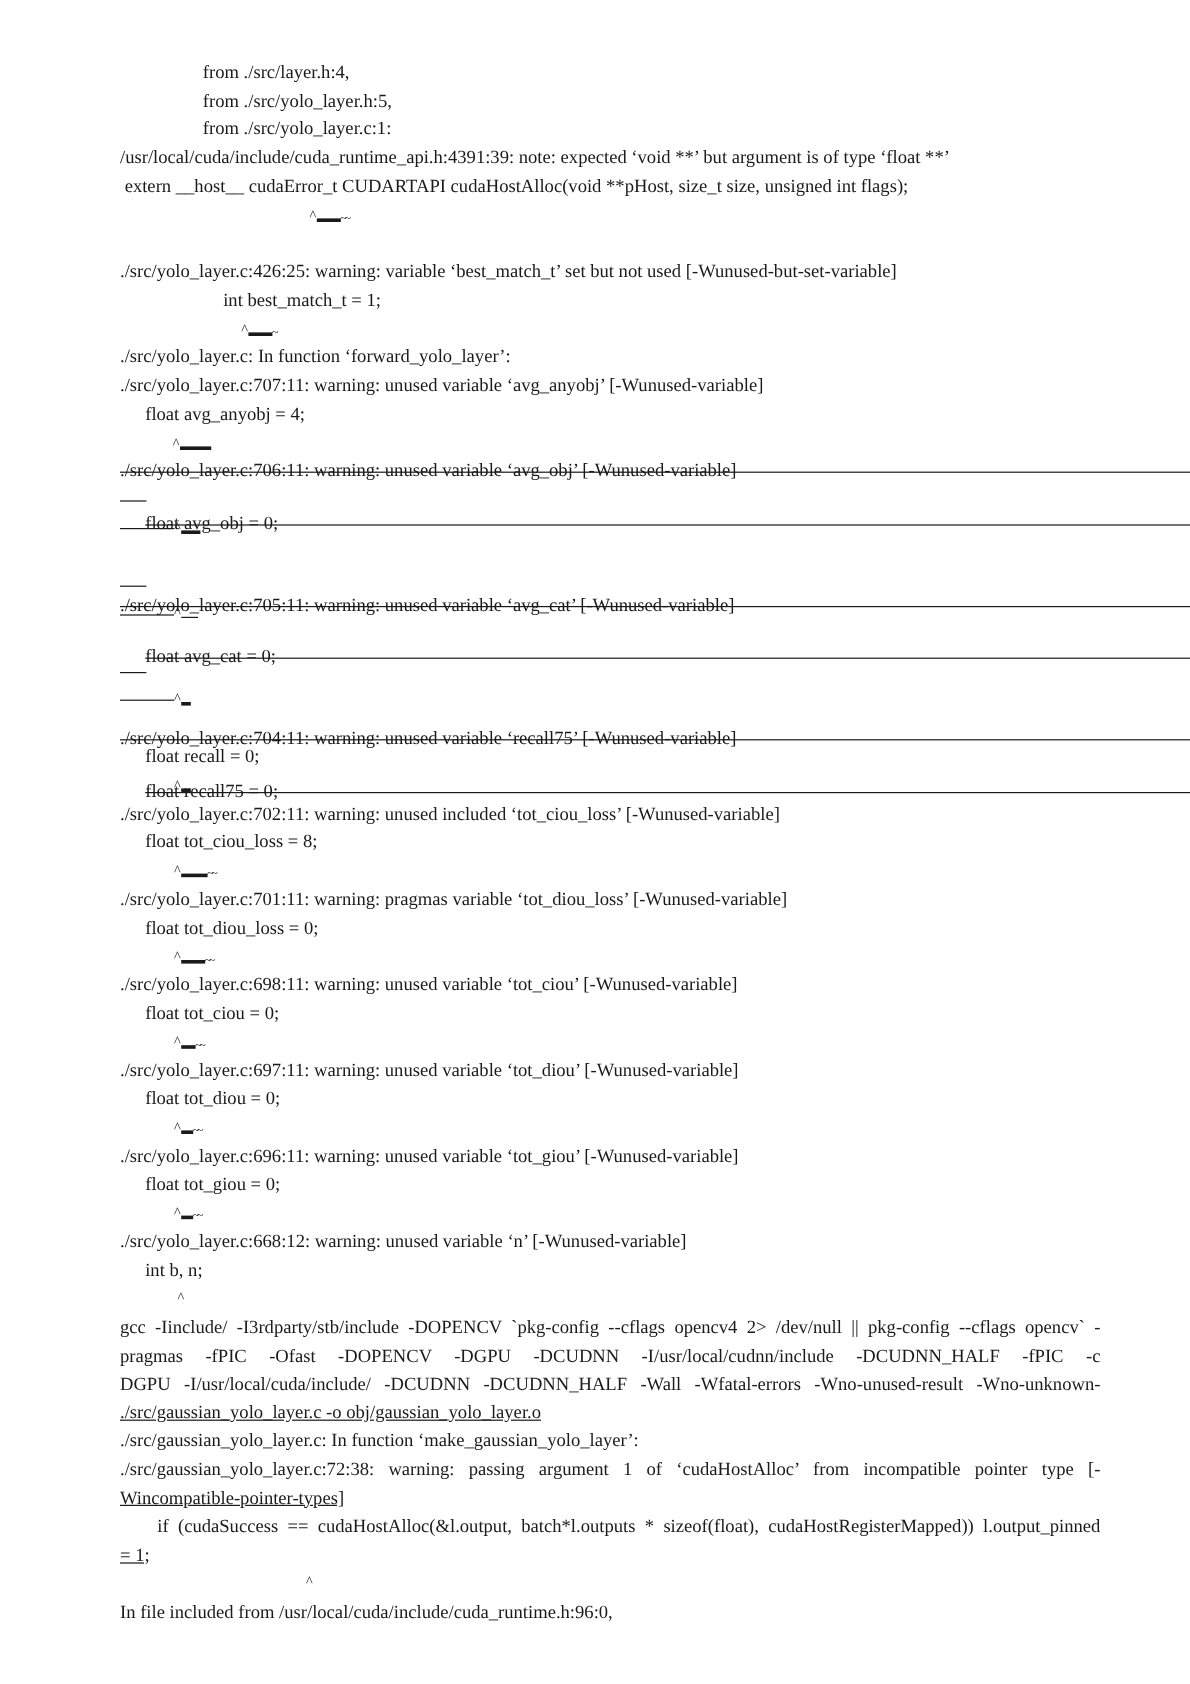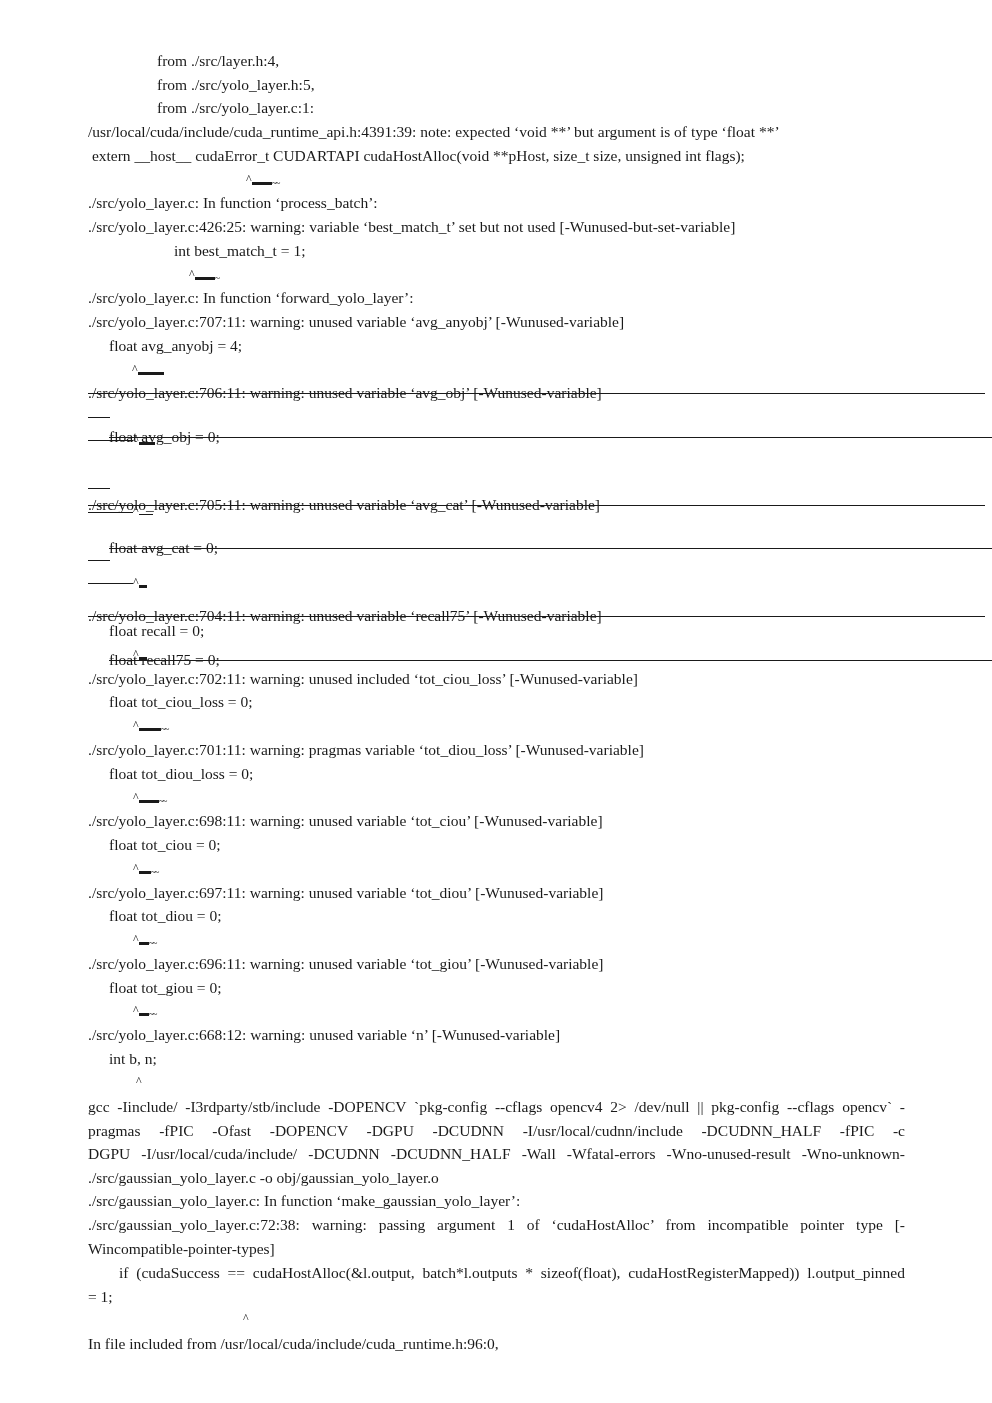--- a/index.html
+++ b/index.html
@@ -11,21 +11,21 @@
       width: 992px;
       height: 1403px;
       position: relative;
       overflow: hidden;
       font-family: "Liberation Serif", "DejaVu Serif", serif;
       font-size: 15.5px;
       color: #1a1a1a;
     }
     .page {
       position: absolute;
-      left: 0;
+      left: 12px;
       top: 0;
       width: 897px;
       height: 1403px;
     }
     .line {
       position: absolute;
       left: 88px;
       white-space: pre;
       line-height: 20px;
       height: 20px;
@@ -41,20 +41,21 @@
       word-spacing: 0px;
     }
     .para .jline {
       display: block;
       text-align: justify;
       text-align-last: justify;
       height: 23.6px;
     }
     .para .jline.last {
       text-align-last: left;
+      text-decoration: underline;
     }
     .struck {
       position: relative;
     }
     .struck::after {
       content: "";
       position: absolute;
       left: 0;
       right: 0;
       top: 50%;
@@ -100,21 +101,20 @@
 
 <div class="page">
 
   <div class="line" style="left:157px; top:51px;">from ./src/layer.h:4,</div>
   <div class="line" style="left:157px; top:75px;">from ./src/yolo_layer.h:5,</div>
   <div class="line" style="left:157px; top:98px;">from ./src/yolo_layer.c:1:</div>
   <div class="line" style="top:122px;text-align:right;">/usr/local/cuda/include/cuda_runtime_api.h:4391:39: note: expected ‘void **’ but argument is of type ‘float **’</div>
   <div class="line" style="top:146px;"> extern __host__ cudaError_t CUDARTAPI cudaHostAlloc(void **pHost, size_t size, unsigned int flags);</div>
   <div class="caret-line" style="left:246px; top:172px;"><span>^</span><span class="squiggle"><span class="bar" style="width:20px;"></span><span class="wave">~~</span></span></div>
 
-  <div class="line" style="top:193px;">./src/yolo_layer.c: In function ‘process_batch’:</div>
   <div class="line" style="top:217px;">./src/yolo_layer.c:426:25: warning: variable ‘best_match_t’ set but not used [-Wunused-but-set-variable]</div>
   <div class="line" style="left:174px; top:241px;">int best_match_t = 1;</div>
   <div class="caret-line" style="left:189px; top:267px;"><span>^</span><span class="squiggle"><span class="bar" style="width:20px;"></span><span class="wave">~</span></span></div>
 
   <div class="line" style="top:288px;">./src/yolo_layer.c: In function ‘forward_yolo_layer’:</div>
   <div class="line" style="top:312px;">./src/yolo_layer.c:707:11: warning: unused variable ‘avg_anyobj’ [-Wunused-variable]</div>
   <div class="line" style="left:109px; top:336px;">float avg_anyobj = 4;</div>
   <div class="caret-line" style="left:132px; top:362px;"><span>^</span><span class="squiggle"><span class="bar" style="width:26px;"></span></span></div>
 
   <div class="line struck" style="top:383px;">./src/yolo_layer.c:706:11: warning: unused variable ‘avg_obj’ [-Wunused-variable]</div>
@@ -132,21 +132,21 @@
   <div class="line struck" style="top:526px;">./src/yolo_layer.c:704:11: warning: unused variable ‘recall75’ [-Wunused-variable]</div>
   <div class="rule" style="left:88px; top:560px; width:22px;"></div>
   <div class="line struck" style="left:109px; top:550px;">float recall75 = 0;</div>
   <div class="rule" style="left:88px; top:583px; width:45px;"></div>
   <div class="caret-line" style="left:133px; top:575px;"><span>^</span><span class="squiggle"><span class="bar" style="width:8px;"></span></span></div>
 
   <div class="line" style="left:109px; top:621px;">float recall = 0;</div>
   <div class="caret-line" style="left:133px; top:647px;"><span>^</span><span class="squiggle"><span class="bar" style="width:8px;"></span></span></div>
 
   <div class="line" style="top:669px;">./src/yolo_layer.c:702:11: warning: unused included ‘tot_ciou_loss’ [-Wunused-variable]</div>
-  <div class="line" style="left:109px; top:692px;">float tot_ciou_loss = 0;</div>
+  <div class="line" style="left:109px; top:692px;">float tot_ciou_loss = 8;</div>
   <div class="caret-line" style="left:133px; top:718px;"><span>^</span><span class="squiggle"><span class="bar" style="width:22px;"></span><span class="wave">~~</span></span></div>
 
   <div class="line" style="top:740px;">./src/yolo_layer.c:701:11: warning: pragmas variable ‘tot_diou_loss’ [-Wunused-variable]</div>
   <div class="line" style="left:109px; top:764px;">float tot_diou_loss = 0;</div>
   <div class="caret-line" style="left:133px; top:790px;"><span>^</span><span class="squiggle"><span class="bar" style="width:20px;"></span><span class="wave">~~</span></span></div>
 
   <div class="line" style="top:811px;">./src/yolo_layer.c:698:11: warning: unused variable ‘tot_ciou’ [-Wunused-variable]</div>
   <div class="line" style="left:109px; top:835px;">float tot_ciou = 0;</div>
   <div class="caret-line" style="left:133px; top:861px;"><span>^</span><span class="squiggle"><span class="bar" style="width:12px;"></span><span class="wave">~~</span></span></div>
 

